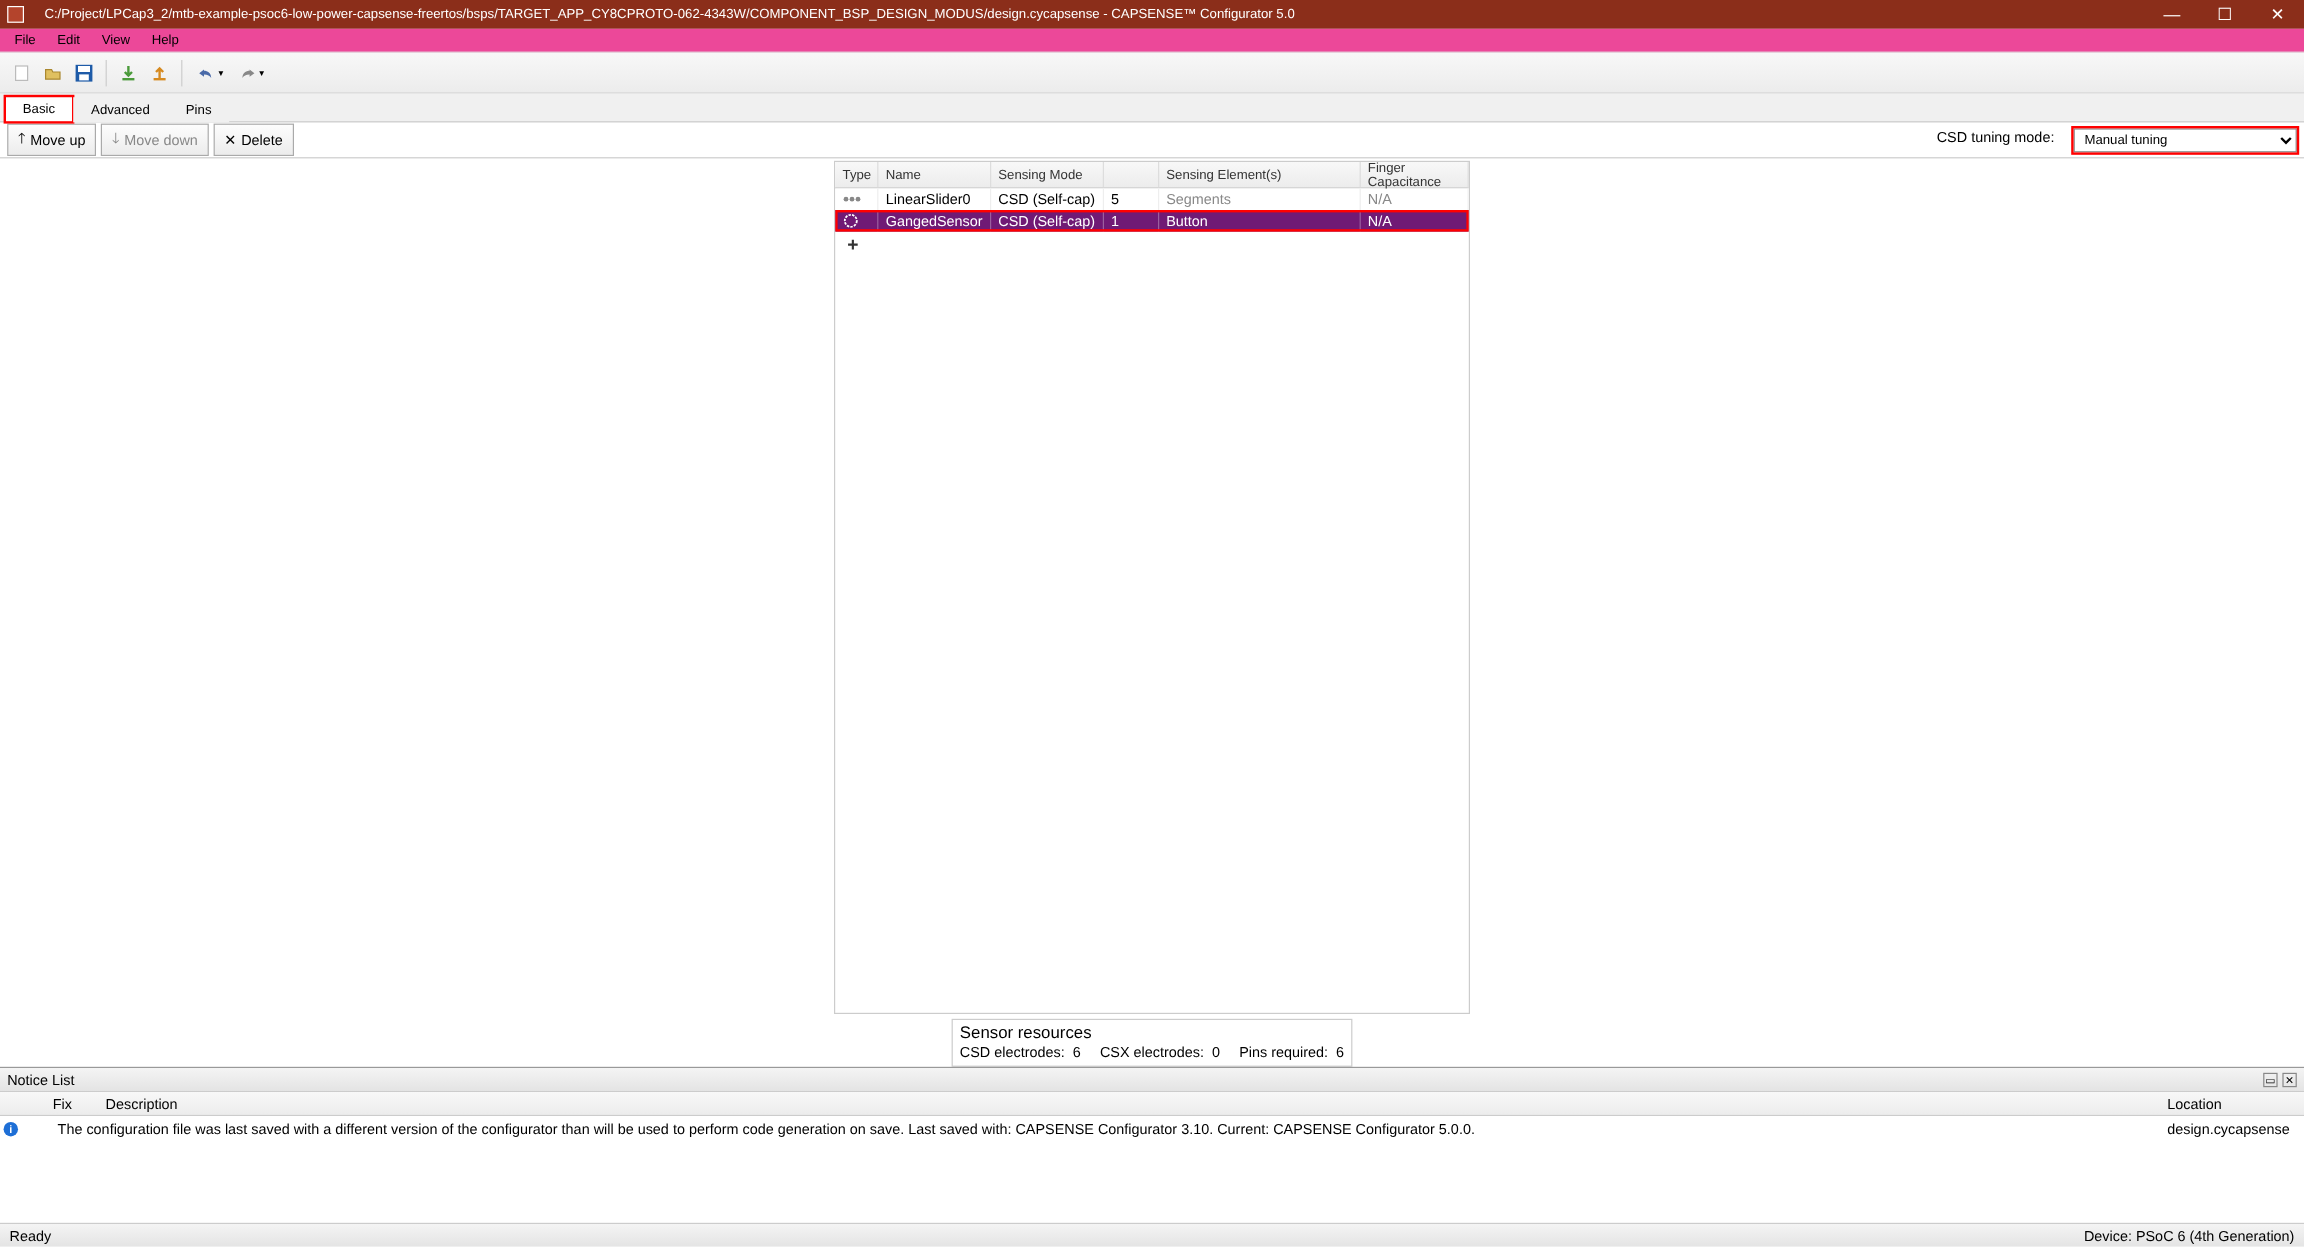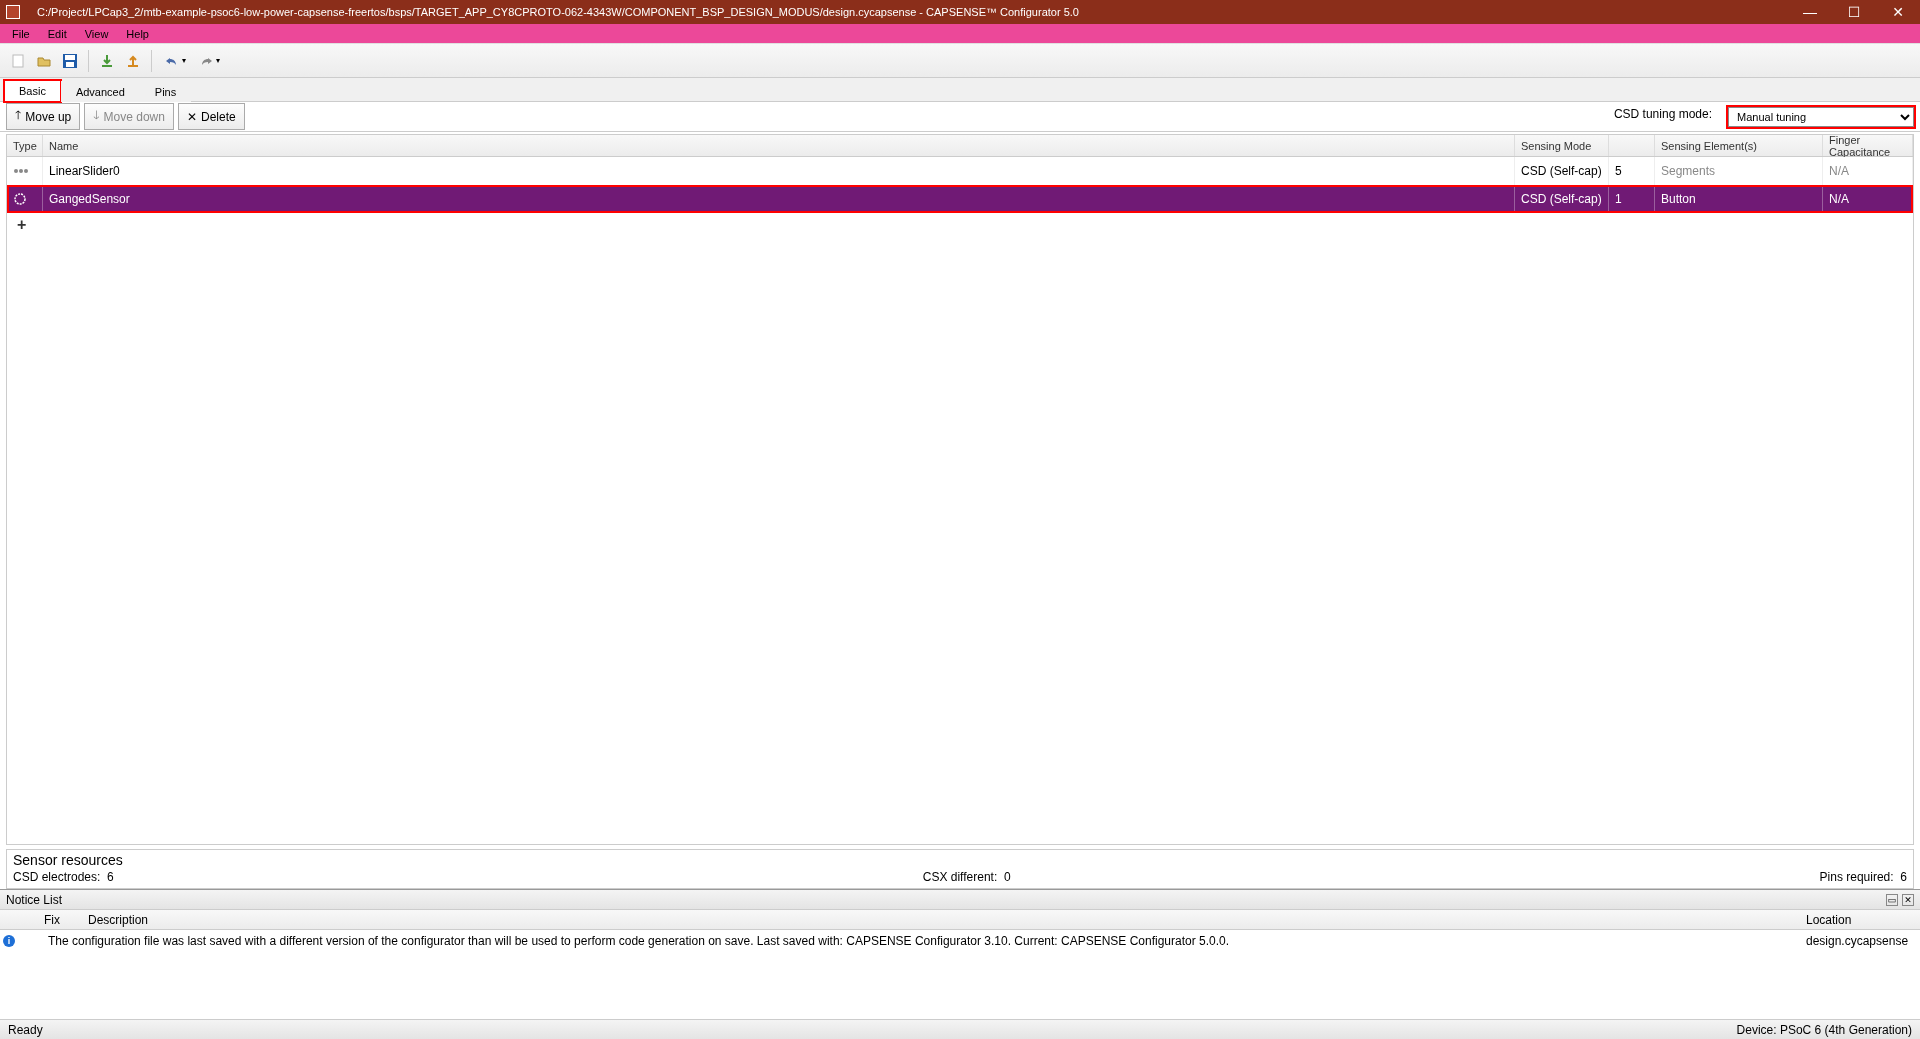--- a/index.html
+++ b/index.html
@@ -24,30 +24,30 @@
 .act-btn { border: 1px solid #aaa; background: linear-gradient(#fdfdfd,#ececec); padding: 2px 8px; font-size: 11px; display: flex; align-items:center; gap:4px;}
 .act-btn.disabled { color: #888; }
 .actionbar-right { display: flex; gap: 16px; font-size:11px;}
 .tuning-select { width: 186px; height: 20px; border:1px solid #888; font-size:11px; padding-left:4px; background:#fff;}
 .highlight-red { outline: 2px solid #ff0000; outline-offset: 0px; }
 .grid { flex: 1; display: flex; flex-direction: column; border: 1px solid #ccc; margin: 0 6px; }
 .grid-header { display: flex; height: 22px; background: linear-gradient(#f8f8f8,#ececec); border-bottom: 1px solid #ccc; }
 .gh { border-right: 1px solid #ddd; padding: 3px 6px; font-size:11px; color:#333; display:flex; align-items:center;}
 .col-type{width:36px;} .col-name{flex:1;} .col-mode{width:94px;} .col-count{width:46px;} .col-elem{width:168px;} .col-fc{width:90px;}
 .grid-body { flex:1; overflow:auto; }
-.grid-row { display:flex; height:28px; align-items:center; font-size:11px;}
+.grid-row { display:flex; height:18px; align-items:center; font-size:11px;}
 .grid-row:nth-child(odd){ background:#fff;} .grid-row:nth-child(even){background:#fafafa;}
 .grid-row .gc { padding:3px 6px; border-right:1px solid #eee; display:flex; align-items:center; height:100%;}
 .grid-row.selected { background: #701a75; color:#fff; }
 .grid-row.selected .gc { border-right-color: rgba(255,255,255,0.3);}
 .grid-row.highlight { outline:2px solid #ff0000; outline-offset:-2px;}
 .grid-row .faint { color:#888;}
 .add-row { height:24px; display:flex; align-items:center; padding-left:10px; font-size:16px; color:#333; font-weight:bold;}
 .main-area { display:flex; flex-direction:column; height: calc(100% - 24px - 20px - 34px - 24px - 20px); }
-.grid-wrap { flex:1; display:flex; flex-direction:column; min-height:300px; padding-top:2px;}
+.grid-wrap { flex:1; display:flex; flex-direction:column; min-height:300px; padding-top:2px;align-items:center;}
 .sensor-res { border:1px solid #ccc; margin:4px 6px 0 6px; padding:2px 6px 4px 6px;}
 .sensor-res-title { font-size:14px;}
 .sensor-res-row { display:flex; justify-content:space-between; font-size:11px; padding-top:2px;gap:16px;}
 .notice-panel { border-top:1px solid #999; display:flex; flex-direction:column; height: 130px;}
 .notice-title { background:linear-gradient(#f4f4f4,#e4e4e4); height:20px; display:flex; align-items:center; justify-content:space-between; padding:0 6px; font-size:11px; border-bottom:1px solid #ccc;}
 .notice-header { display:flex; height:20px; background:linear-gradient(#f8f8f8,#ececec); border-bottom:1px solid #ccc; font-size:11px;gap:20px;}
 .notice-header div{ padding:3px 6px;}
 .nh-fix{width:24px;} .nh-icon{width:18px;} .nh-desc{flex:1;} .nh-loc{width:120px;}
 .notice-row { display:flex; font-size:11px; padding:2px 0;}
 .notice-row .n-icon{width:18px; display:flex; align-items:center; justify-content:center;}
@@ -198,21 +198,21 @@
             <div class="gc col-fc ">N/A</div>
           </div>
           <div class="add-row">+</div>
         </div>
     </div>
 
     <div class="sensor-res">
       <div class="sensor-res-title">Sensor resources</div>
       <div class="sensor-res-row">
         <span><span>CSD electrodes:</span>&nbsp;&nbsp;<span>6</span></span>
-        <span><span>CSX different:</span>&nbsp;&nbsp;<span>0</span></span>
+        <span><span>CSX electrodes:</span>&nbsp;&nbsp;<span>0</span></span>
         <span><span>Pins required:</span>&nbsp;&nbsp;<span>6</span></span>
       </div>
     </div>
   </div>
 
   <div class="notice-panel">
     <div class="notice-title">
       <span>Notice List</span>
       <div class="notice-right-icons">
         <div class="sq">▭</div>

